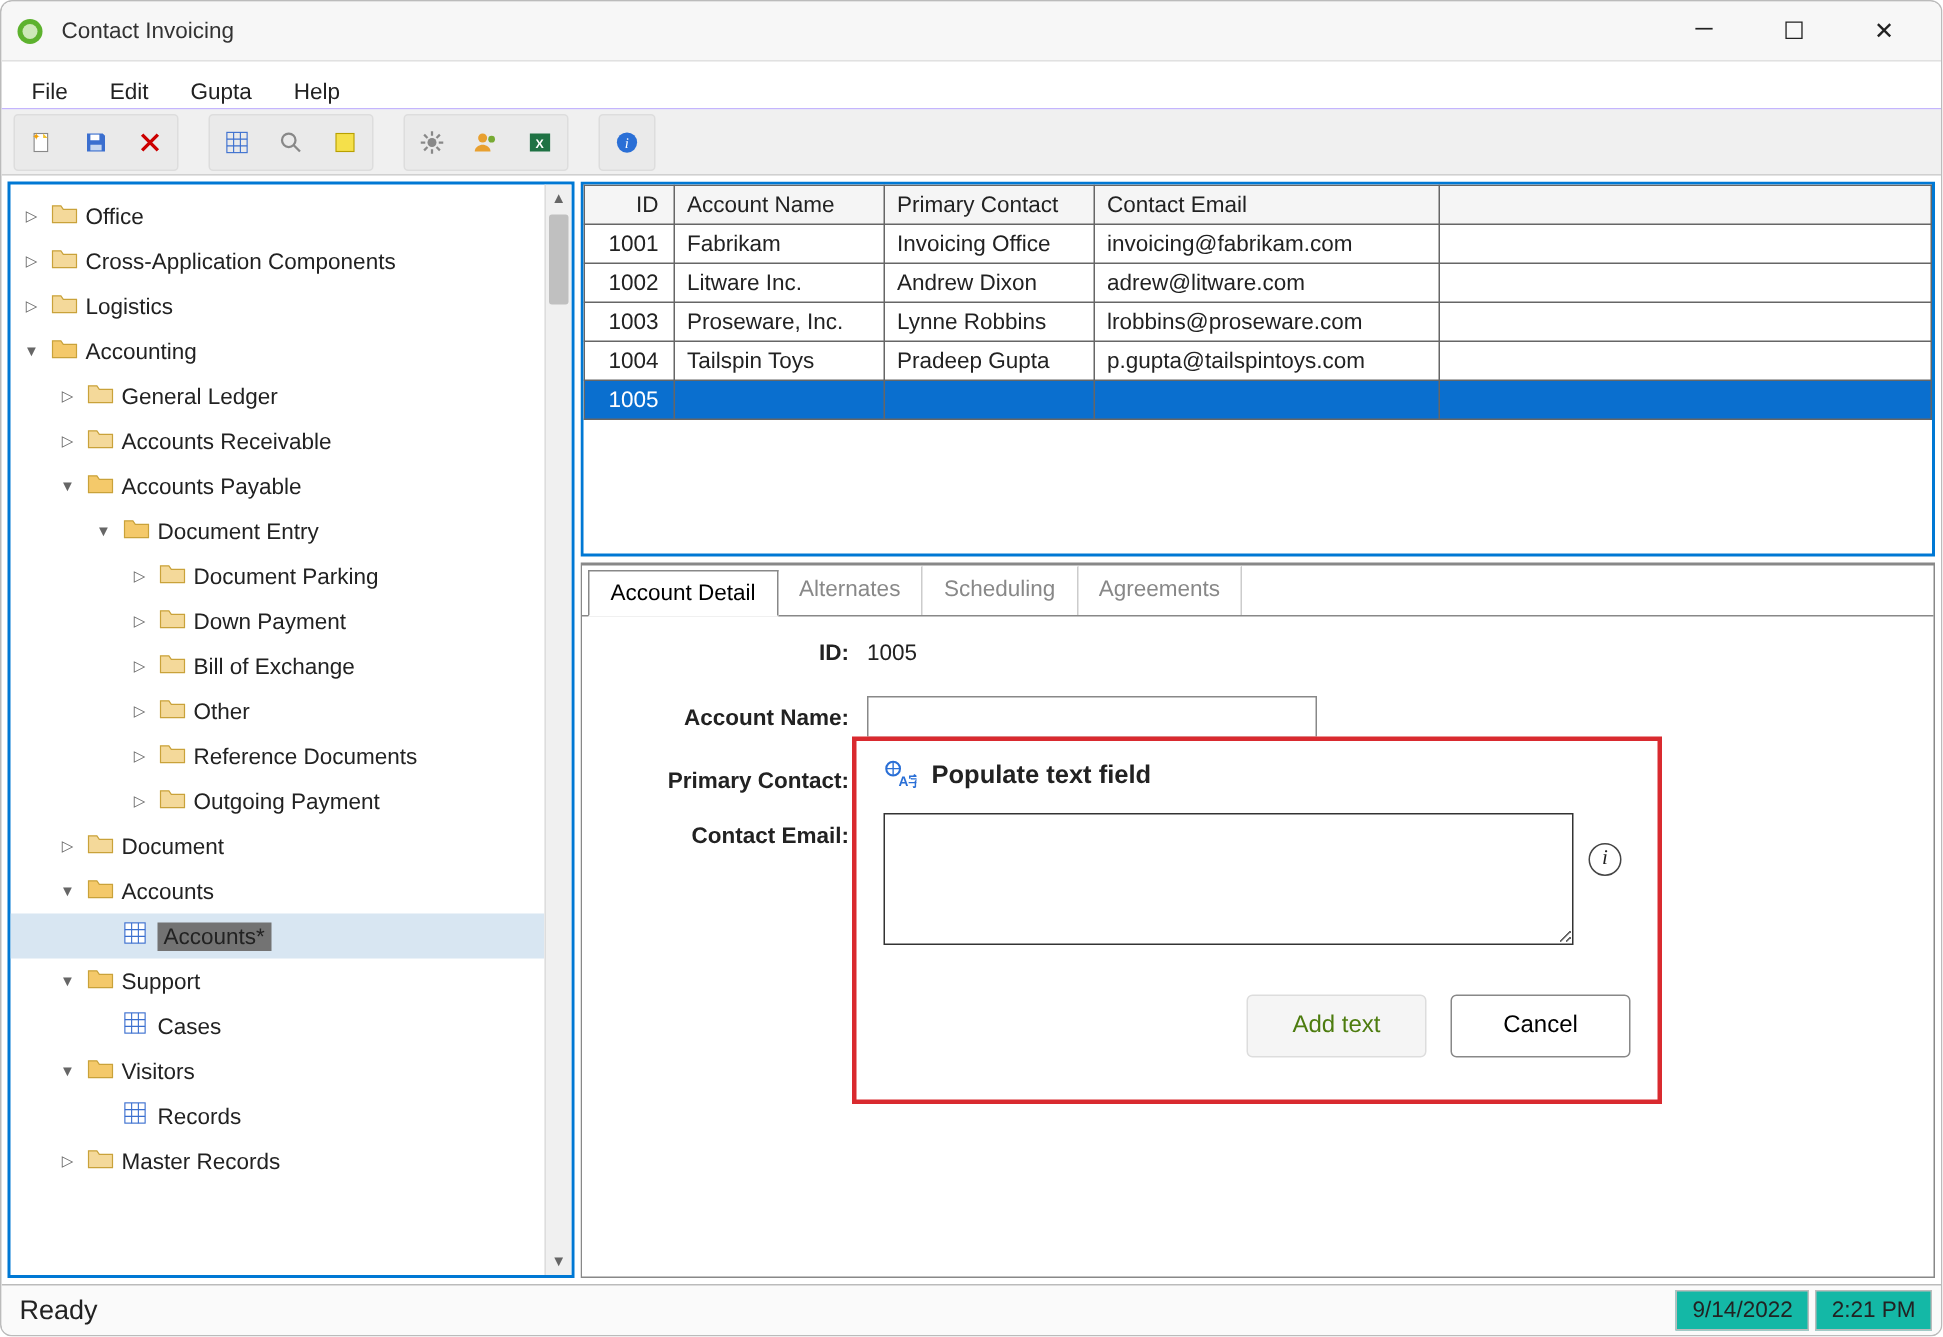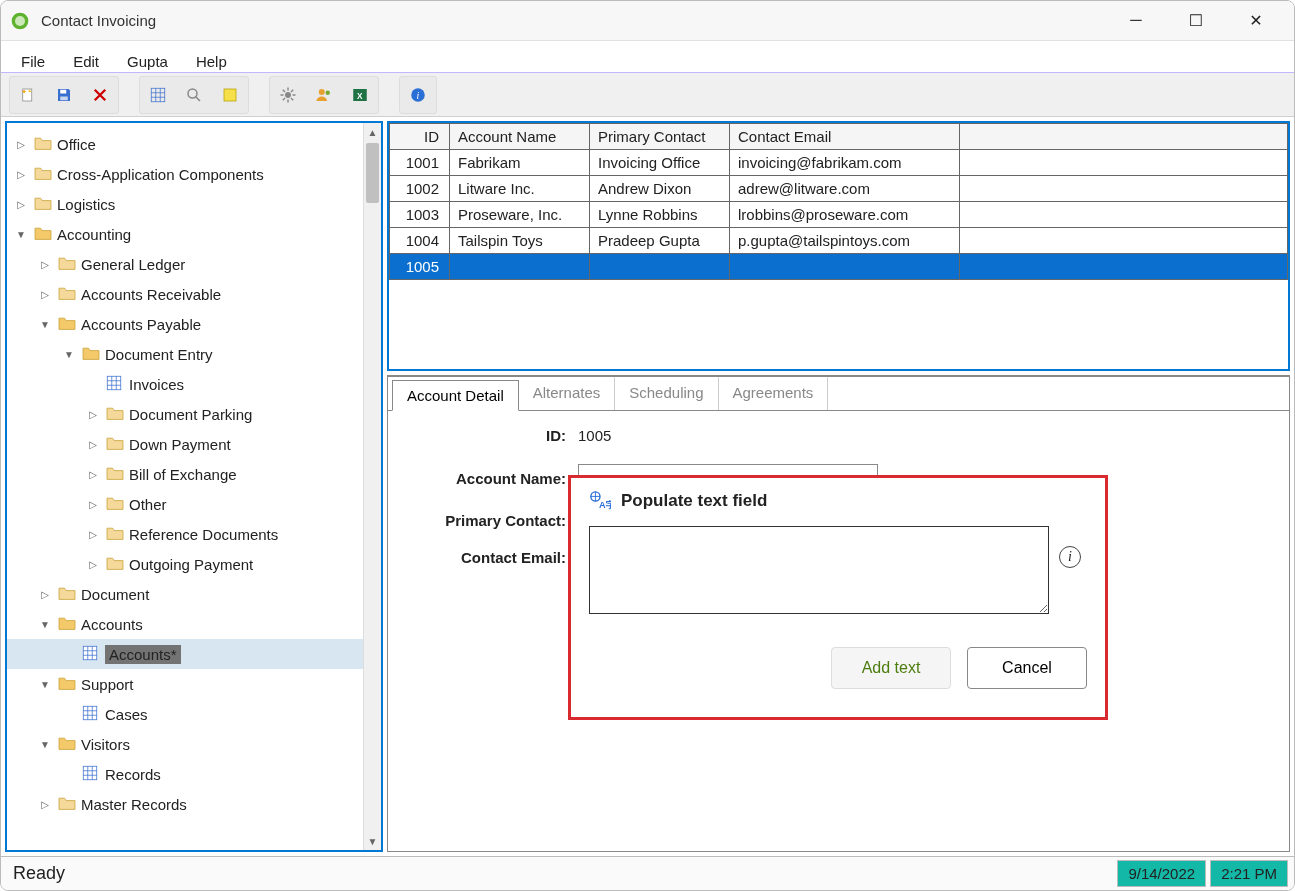--- a/index.html
+++ b/index.html
@@ -119,21 +119,21 @@
 .tab { padding: 6px 14px; font-size:15px; color:#888; border-right:1px solid #ccc; border-top:1px solid transparent;}
 .tab.active { color:#000; background:#fff; border:1px solid #888; border-bottom:1px solid #fff; position:relative; top:1px; margin-left:4px; margin-top:2px;}
 .detail-body { flex:1; padding: 16px 20px; position:relative;}
 .form-row { display:flex; align-items:center; margin-bottom: 20px; }
 .form-row .flabel { width: 170px; text-align:right; font-weight:bold; padding-right:12px; font-size:15px;}
 .form-row .fval { font-size:15px; }
 .text-input { border:1px solid #888; height:28px; width:300px; padding:2px 4px;}
 
 .popup {
   position:absolute;
-  left: 180px; top: 64px;
+  left: 180px; top: 80px;
   width: 540px; height: 245px;
   border: 3px solid #d92a2f;
   background:#fff;
   padding: 12px 18px;
 }
 .popup-header { display:flex; align-items:center; gap:10px; font-size:17px; font-weight:600; margin-bottom:8px;}
 .popup-header .ico { width:22px; height:22px; }
 .popup-textarea { width: 460px; height: 88px; border:1px solid #333; margin-top:6px; }
 .info-circle { width:22px; height:22px; border:1.5px solid #444; border-radius:50%; display:inline-flex; align-items:center; justify-content:center; font-family:serif; font-style:italic; font-size:14px; position:absolute; right:24px; top:68px;}
 .popup-buttons { display:flex; justify-content:flex-end; gap:16px; margin-top: 30px; }
@@ -313,31 +313,20 @@
                 <path d="M2 4h7l2 3h11v11H2z" fill="#f4c96a" stroke="#c9a23a"></path>
               </svg></span>
             <span class="lbl">Accounts Payable</span>
           </div>
           <div class="tree-item indent-2">
             <span class="arrow-ico">▼</span>
             <span class="folder-ico"><svg width="20" height="16" viewBox="0 0 24 20">
                 <path d="M2 4h7l2 3h11v11H2z" fill="#f4c96a" stroke="#c9a23a"></path>
               </svg></span>
             <span class="lbl">Document Entry</span>
-          </div>
-          <div class="tree-item indent-3">
-            <span class="arrow-ico"></span>
-            <span class="grid-ico"><svg width="18" height="18" viewBox="0 0 24 24">
-                <rect x="3" y="3" width="18" height="18" fill="#fff" stroke="#3b6fcf"></rect>
-                <line x1="3" y1="9" x2="21" y2="9" stroke="#3b6fcf"></line>
-                <line x1="3" y1="15" x2="21" y2="15" stroke="#3b6fcf"></line>
-                <line x1="9" y1="3" x2="9" y2="21" stroke="#3b6fcf"></line>
-                <line x1="15" y1="3" x2="15" y2="21" stroke="#3b6fcf"></line>
-              </svg></span>
-            <span class="lbl">Invoices</span>
           </div>
           <div class="tree-item indent-3">
             <span class="arrow-ico">▷</span>
             <span class="folder-ico"><svg width="20" height="16" viewBox="0 0 24 20">
                 <path d="M2 4h7l2 3h11v11H2z" fill="#f4d99a" stroke="#c9a23a"></path>
               </svg></span>
             <span class="lbl">Document Parking</span>
           </div>
           <div class="tree-item indent-3">
             <span class="arrow-ico">▷</span>

